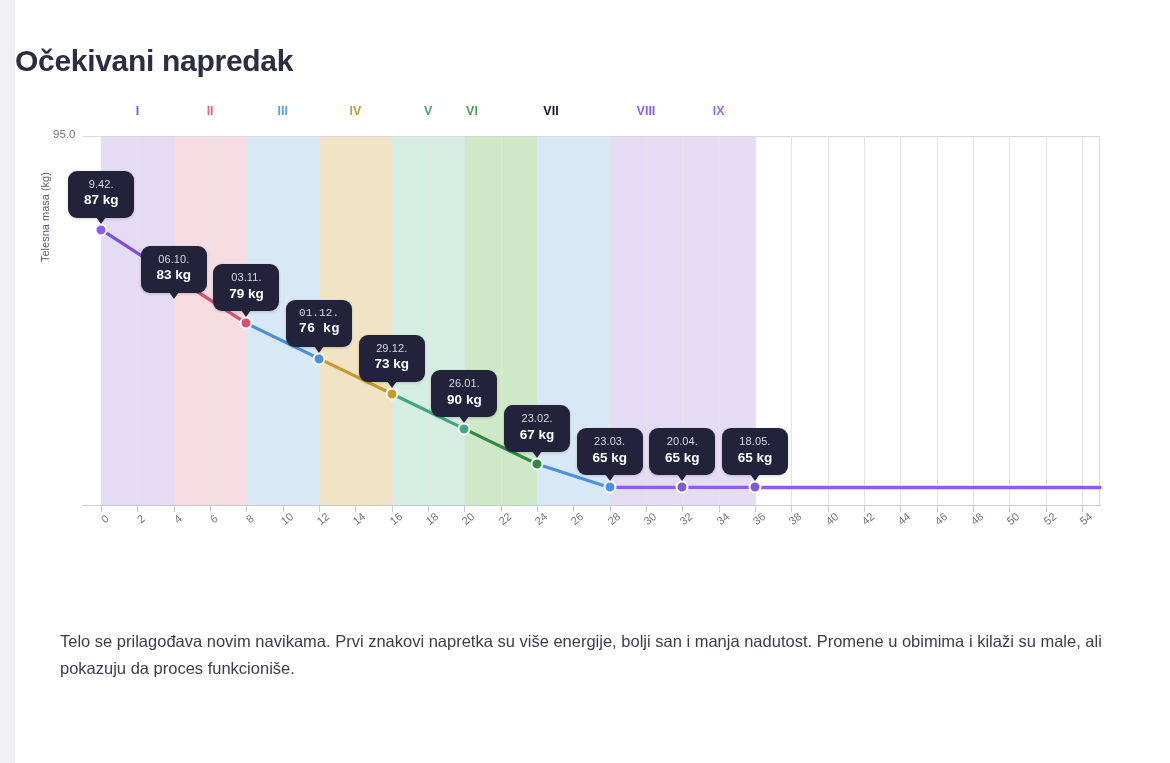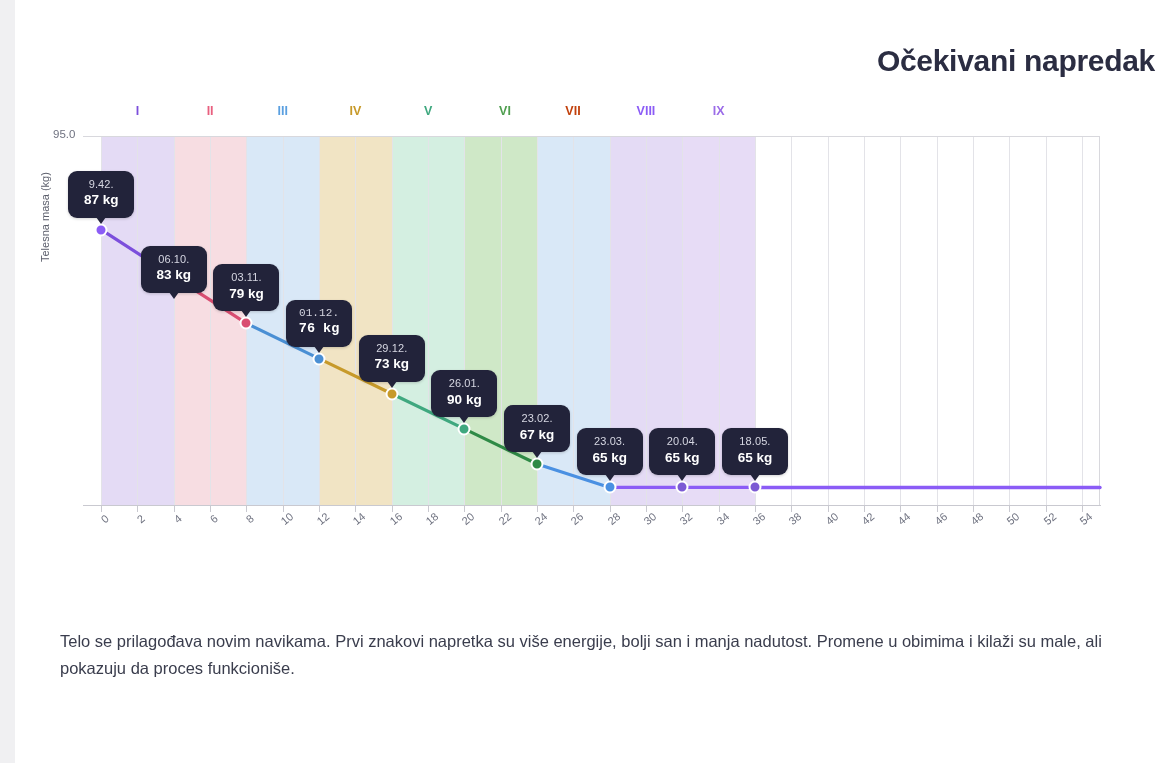--- a/index.html
+++ b/index.html
@@ -9,21 +9,21 @@
     font-family:"Liberation Sans", sans-serif;
     overflow:hidden;
   }
   .page-card{
     position:absolute;left:15px;top:0;
     width:1155px;height:763px;
     background:#ffffff;
   }
   .chart-title{
     position:absolute;left:0;top:44px;width:1140px;
-    text-align:right;
+    text-align:left;
     font-size:30px;font-weight:bold;color:#2b2d42;
     letter-spacing:-0.3px;
   }
   
   .phase-row{position:absolute;left:0;top:104px;width:1140px;height:22px;}
   .phase-label{
     position:absolute;top:0;
     font-size:12.5px;font-weight:bold;
     text-align:center;transform:translateX(-50%);
   }
@@ -107,22 +107,22 @@
 <div class="page-card">
 
   <div class="chart-title">Očekivani napredak</div>
 
   <div class="phase-row">
       <div class="phase-label" style="left: 122.482px; color: rgb(124, 79, 220);">I</div>
       <div class="phase-label" style="left: 195.125px; color: rgb(232, 96, 127);">II</div>
       <div class="phase-label" style="left: 267.768px; color: rgb(90, 159, 224);">III</div>
       <div class="phase-label" style="left: 340.411px; color: rgb(199, 154, 42);">IV</div>
       <div class="phase-label" style="left: 413.054px; color: rgb(63, 168, 127);">V</div>
-      <div class="phase-label" style="left: 490px; color: rgb(79, 158, 79);">VI</div>
-      <div class="phase-label" style="left: 558px; color: #c2410c;">VII</div>
+      <div class="phase-label" style="left: 457px; color: rgb(79, 158, 79);">VI</div>
+      <div class="phase-label" style="left: 536px; color: #0f172a;">VII</div>
       <div class="phase-label" style="left: 630.982px; color: rgb(139, 92, 246);">VIII</div>
       <div class="phase-label" style="left: 703.625px; color: rgb(155, 108, 232);">IX</div>
     </div>
 
   <div class="plot-wrap">
     <div class="plot-area">
         <div class="band" style="left: 18.1607px; width: 72.6429px; background: rgb(228, 219, 245);"></div>
         <div class="band" style="left: 90.8036px; width: 72.6429px; background: rgb(247, 221, 226);"></div>
         <div class="band" style="left: 163.446px; width: 72.6429px; background: rgb(217, 232, 247);"></div>
         <div class="band" style="left: 236.089px; width: 72.6429px; background: rgb(241, 228, 196);"></div>

